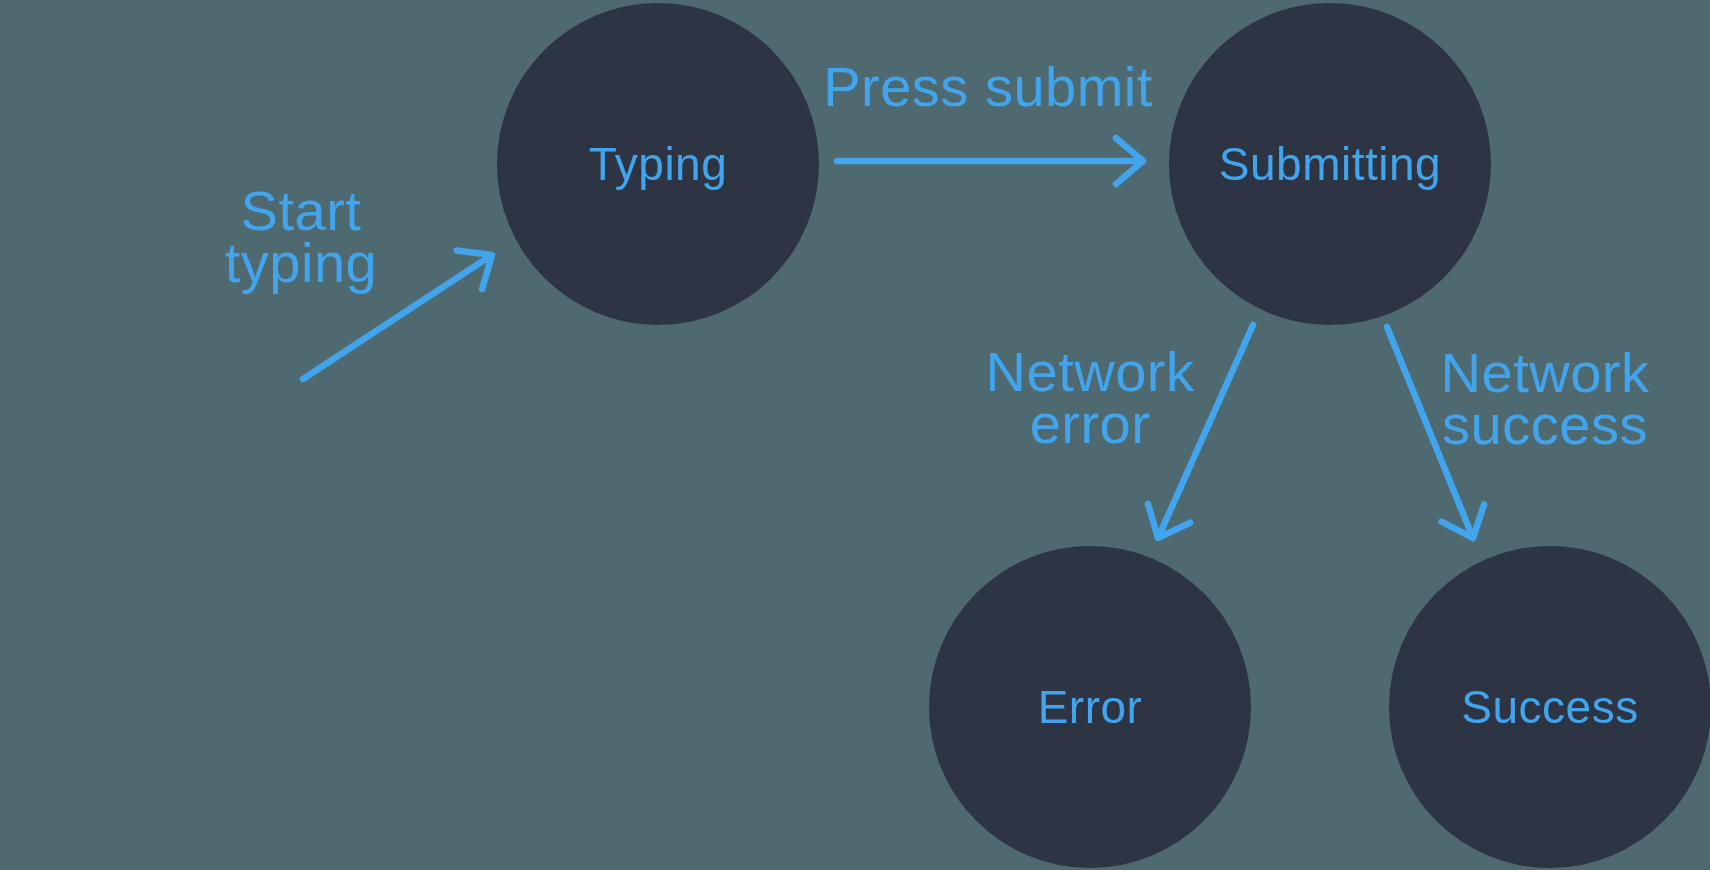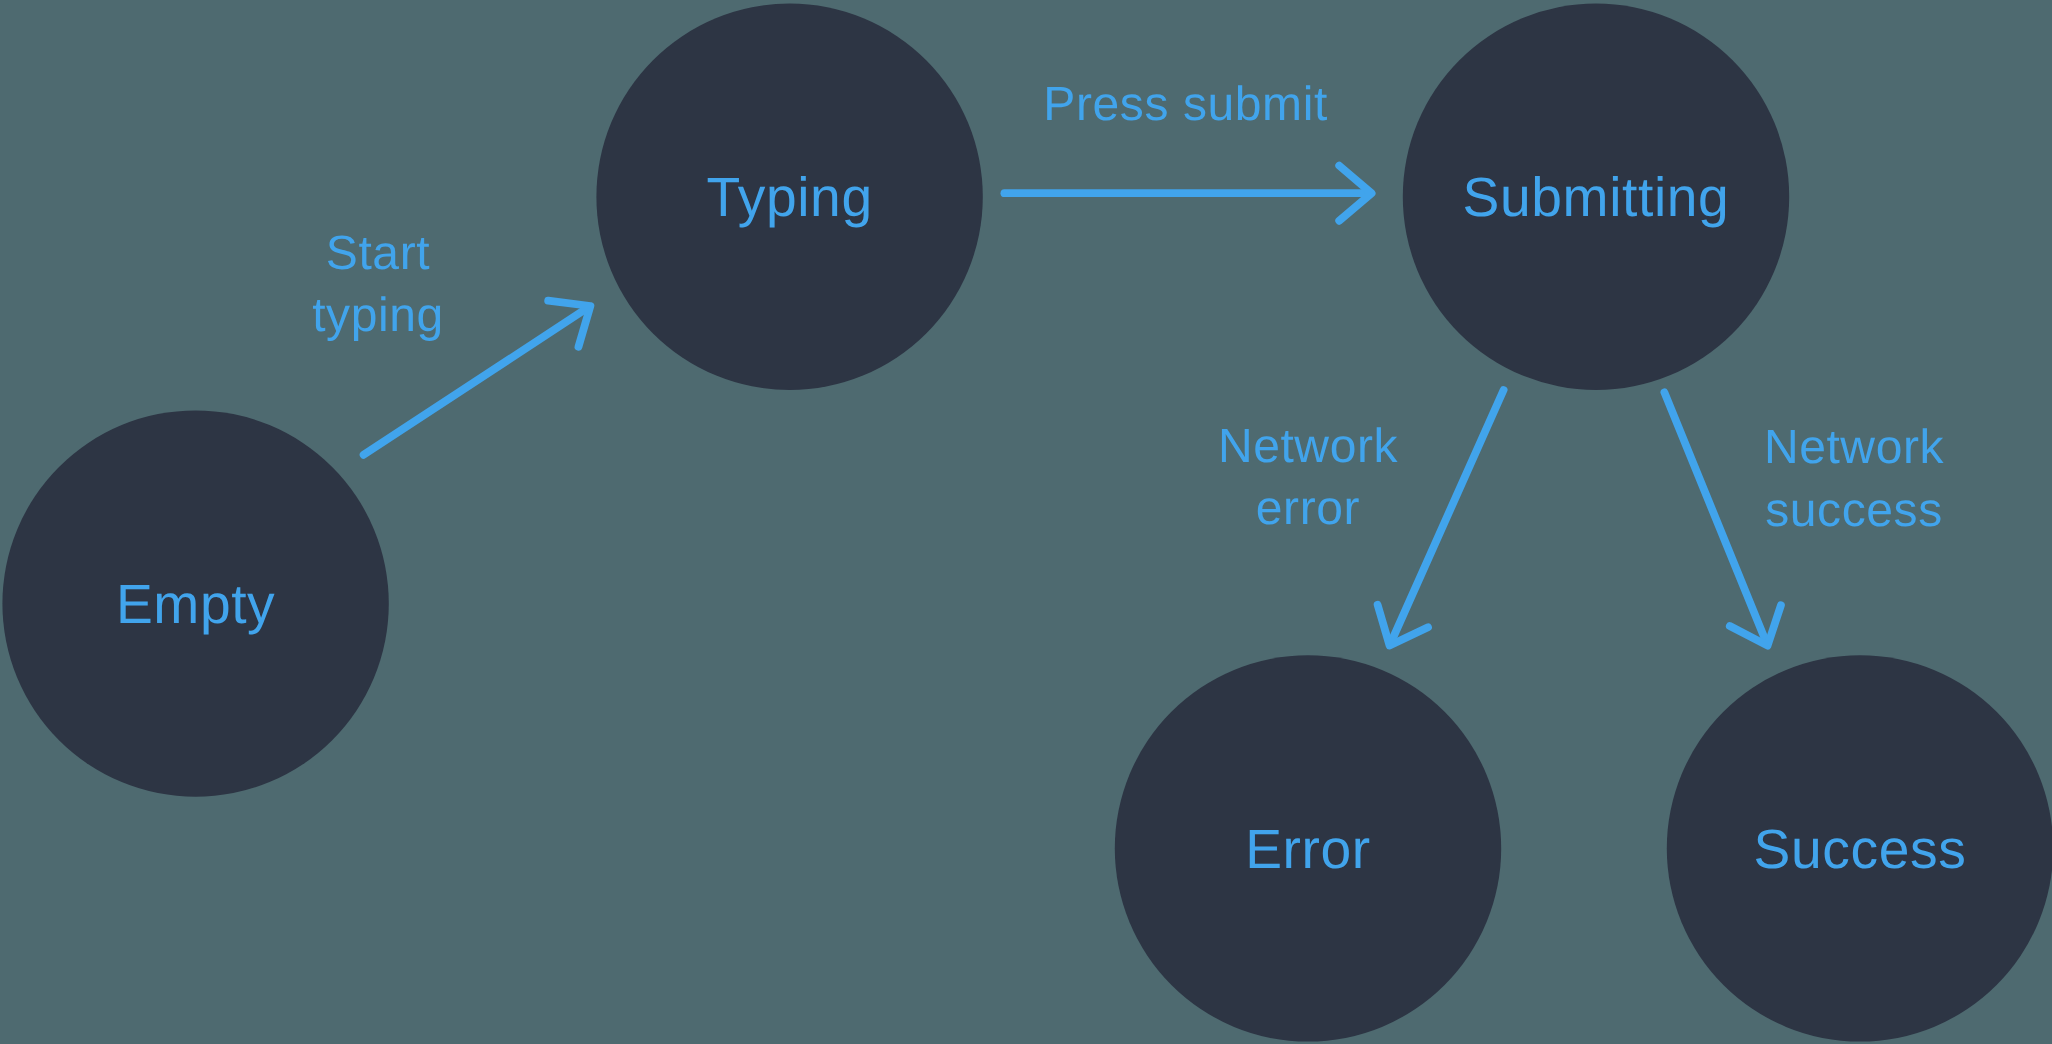--- a/index.html
+++ b/index.html
@@ -30,51 +30,48 @@
   }
   .state-node-label {
     font-size: 46px;
     font-weight: 500;
     letter-spacing: 0.5px;
   }
   .edge-label {
     position: absolute;
     transform: translate(-50%, -50%);
     text-align: center;
-    font-size: 40px;
+    font-size: 56px;
     font-weight: 500;
     line-height: 52px;
     letter-spacing: 0.5px;
     white-space: pre-line;
   }
 </style>
 </head>
 <body>
 
 <div id="diagram-canvas" style="background: rgb(78, 106, 112); width: 1710px; height: 870px;">
   <svg id="edge-layer" xmlns="http://www.w3.org/2000/svg" viewBox="0 0 1710 870">
       <line x1="303" y1="379" x2="490.3277773618389" y2="256.09711961445487" stroke="#41a4ec" stroke-width="6.5" stroke-linecap="round"></line>
       <path d="M 482.0418699510567 289.0416751339932 L 492 255 L 456.8081188185944 250.58055445628858" fill="none" stroke="#41a4ec" stroke-width="6.5" stroke-linecap="round" stroke-linejoin="round"></path>
       <line x1="837" y1="161" x2="1141" y2="161" stroke="#41a4ec" stroke-width="6.5" stroke-linecap="round"></line>
       <path d="M 1116 184 L 1143 161 L 1116 138" fill="none" stroke="#41a4ec" stroke-width="6.5" stroke-linecap="round" stroke-linejoin="round"></path>
       <line x1="1253" y1="325" x2="1158.8146632069456" y2="536.1734393360063" stroke="#41a4ec" stroke-width="6.5" stroke-linecap="round"></line>
       <path d="M 1147.9925056578372 503.9728041562108 L 1158 538 L 1190.0034009296928 522.7100579159586" fill="none" stroke="#41a4ec" stroke-width="6.5" stroke-linecap="round" stroke-linejoin="round"></path>
       <line x1="1387" y1="327" x2="1472.2451274164157" y2="536.1479288937644" stroke="#41a4ec" stroke-width="6.5" stroke-linecap="round"></line>
       <path d="M 1441.5104023999036 521.6780747770371 L 1473 538 L 1484.1080378433232 504.3160053546006" fill="none" stroke="#41a4ec" stroke-width="6.5" stroke-linecap="round" stroke-linejoin="round"></path>
     </svg>
-<div class="edge-label" style="left: 315px; top: 237px; color: rgb(65, 164, 236);">Start
+<div class="edge-label" style="left: 301px; top: 237px; color: rgb(65, 164, 236);">Start
 typing</div>
     <div class="edge-label" style="left: 988px; top: 87px; color: rgb(65, 164, 236);">Press submit</div>
     <div class="edge-label" style="left: 1090px; top: 398px; color: rgb(65, 164, 236);">Network
 error</div>
     <div class="edge-label" style="left: 1545px; top: 399px; color: rgb(65, 164, 236);">Network
 success</div>
-    <div class="state-node" style="left: 2px; top: 342px; width: 322px; height: 322px; background: rgb(45, 53, 68);">
-      <span class="state-node-label" style="color: rgb(65, 164, 236);">Empty</span>
-    </div>
     <div class="state-node" style="left: 497px; top: 3px; width: 322px; height: 322px; background: rgb(45, 53, 68);">
       <span class="state-node-label" style="color: rgb(65, 164, 236);">Typing</span>
     </div>
     <div class="state-node" style="left: 1169px; top: 3px; width: 322px; height: 322px; background: rgb(45, 53, 68); justify-content: center;">
       <span class="state-node-label" style="color: rgb(65, 164, 236);">Submitting</span>
     </div>
     <div class="state-node" style="left: 929px; top: 546px; width: 322px; height: 322px; background: rgb(45, 53, 68);">
       <span class="state-node-label" style="color: rgb(65, 164, 236);">Error</span>
     </div>
     <div class="state-node" style="left: 1389px; top: 546px; width: 322px; height: 322px; background: rgb(45, 53, 68);">

